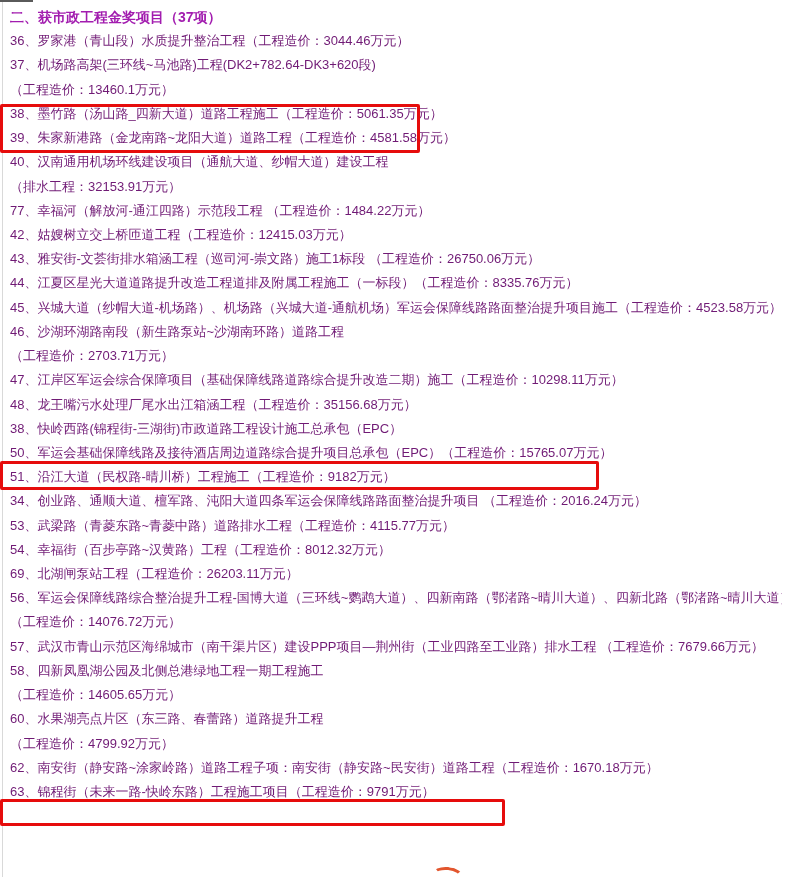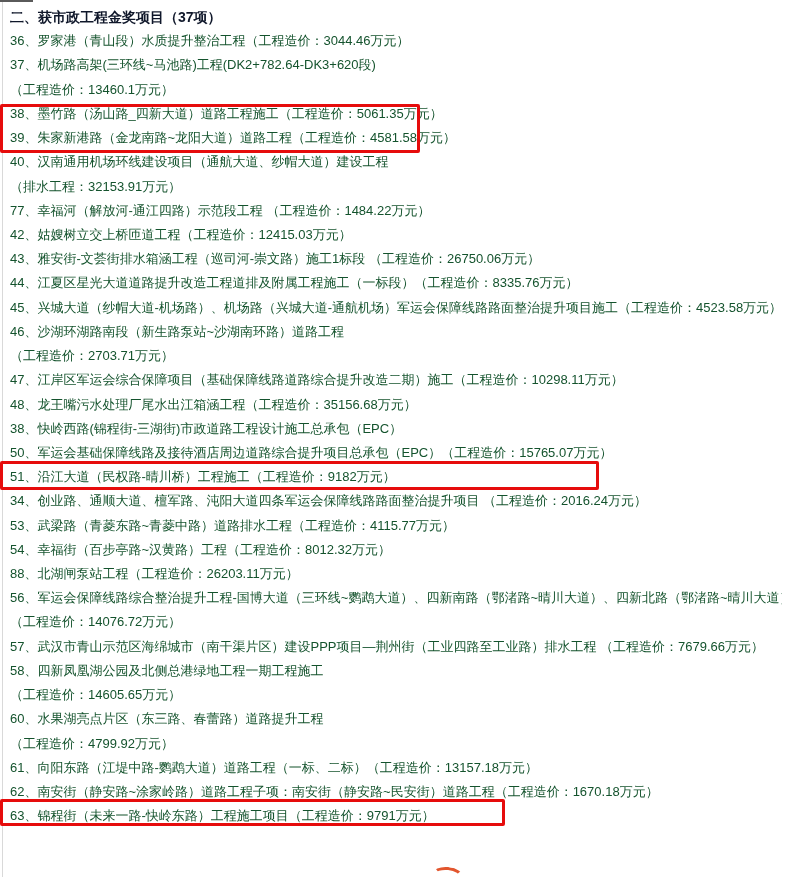--- a/index.html
+++ b/index.html
@@ -27,28 +27,28 @@
   .content {
     position: absolute;
     left: 0; top: 0;
     width: 788px;
     padding: 5px 6px 0 10px;
   }
   .line {
     height: 24.22px;
     line-height: 24.22px;
     font-size: 13px;
-    color: #14532d;
+    color: #701a75;
     white-space: nowrap;
     overflow: hidden;
   }
   .line.heading {
     font-size: 14px;
     font-weight: bold;
-    color: #0f172a;
+    color: #a21caf;
   }
   .hl-box {
     position: absolute;
     border: 3px solid #e60c0c;
     border-radius: 2px;
     background: transparent;
     pointer-events: none;
   }
   .hl-box-1 { left: 0px;  top: 104px; width: 420px; height: 49px; }
   .hl-box-2 { left: 0px;  top: 461px; width: 599px; height: 29px; }
@@ -88,29 +88,28 @@
       <p class="line">46、沙湖环湖路南段（新生路泵站~沙湖南环路）道路工程</p>
       <p class="line">（工程造价：2703.71万元）</p>
       <p class="line">47、江岸区军运会综合保障项目（基础保障线路道路综合提升改造二期）施工（工程造价：10298.11万元）</p>
       <p class="line">48、龙王嘴污水处理厂尾水出江箱涵工程（工程造价：35156.68万元）</p>
       <p class="line">38、快岭西路(锦程街-三湖街)市政道路工程设计施工总承包（EPC）</p>
       <p class="line">50、军运会基础保障线路及接待酒店周边道路综合提升项目总承包（EPC）（工程造价：15765.07万元）</p>
       <p class="line">51、沿江大道（民权路-晴川桥）工程施工（工程造价：9182万元）</p>
       <p class="line">34、创业路、通顺大道、檀军路、沌阳大道四条军运会保障线路路面整治提升项目 （工程造价：2016.24万元）</p>
       <p class="line">53、武梁路（青菱东路~青菱中路）道路排水工程（工程造价：4115.77万元）</p>
       <p class="line">54、幸福街（百步亭路~汉黄路）工程（工程造价：8012.32万元）</p>
-      <p class="line">88、北湖闸泵站工程（工程造价：26203.11万元）</p>
+      <p class="line">69、北湖闸泵站工程（工程造价：26203.11万元）</p>
       <p class="line">56、军运会保障线路综合整治提升工程-国博大道（三环线~鹦鹉大道）、四新南路（鄂渚路~晴川大道）、四新北路（鄂渚路~晴川大道）工程</p>
       <p class="line">（工程造价：14076.72万元）</p>
       <p class="line">57、武汉市青山示范区海绵城市（南干渠片区）建设PPP项目—荆州街（工业四路至工业路）排水工程 （工程造价：7679.66万元）</p>
       <p class="line">58、四新凤凰湖公园及北侧总港绿地工程一期工程施工</p>
       <p class="line">（工程造价：14605.65万元）</p>
       <p class="line">60、水果湖亮点片区（东三路、春蕾路）道路提升工程</p>
       <p class="line">（工程造价：4799.92万元）</p>
-      <p class="line">61、向阳东路（江堤中路-鹦鹉大道）道路工程（一标、二标）（工程造价：13157.18万元）</p>
       <p class="line">62、南安街（静安路~涂家岭路）道路工程子项：南安街（静安路~民安街）道路工程（工程造价：1670.18万元）</p>
       <p class="line">63、锦程街（未来一路-快岭东路）工程施工项目（工程造价：9791万元）</p>
     </div>
 
   <div class="hl-box hl-box-1"></div>
   <div class="hl-box hl-box-2"></div>
   <div class="hl-box hl-box-3"></div>
 
   <div class="bottom-arc"></div>
 </div>

